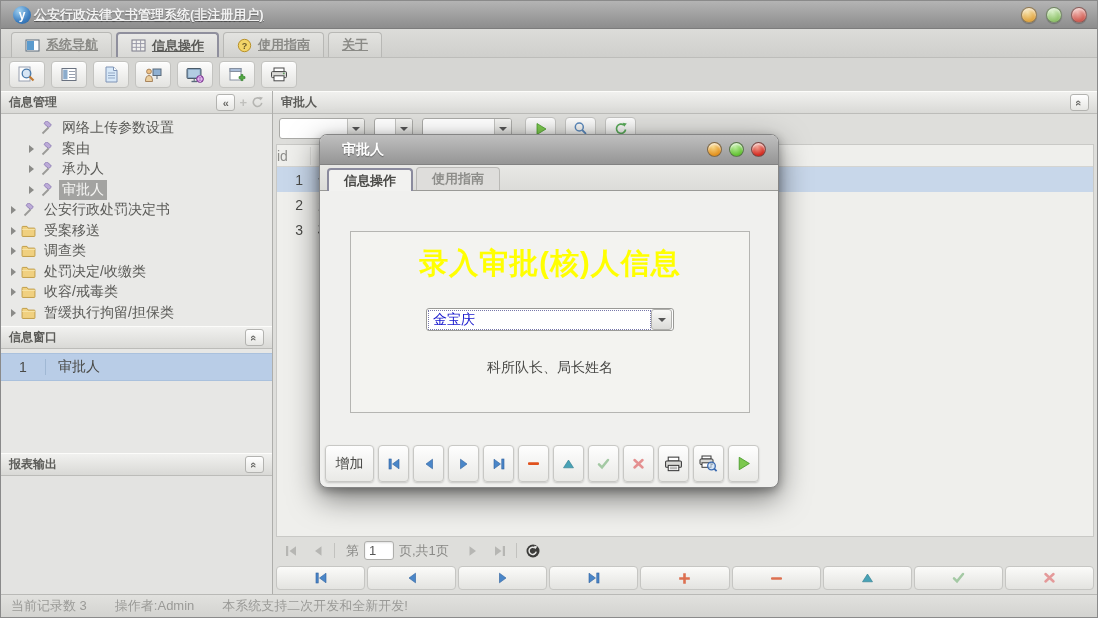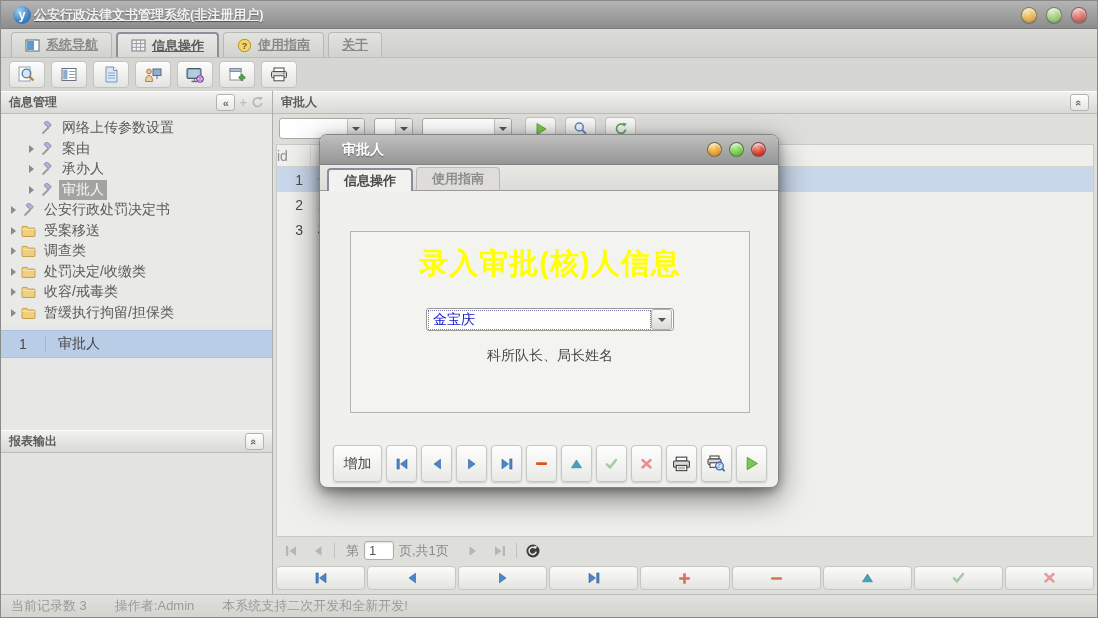--- a/index.html
+++ b/index.html
@@ -132,22 +132,22 @@
   background:#f3f3f0; border:1px solid #b5b5b2; }
 .dlg-heading { margin-top:12px; text-align:center; font-size:29px; font-weight:bold; color:#ffff00;
   letter-spacing:1px; }
 .dlg-dd-wrap { margin-top:24px; display:flex; justify-content:center; }
 .dlg-dropdown { width:248px; height:23px; background:#fff; border:1px solid #9a9a97; border-radius:3px;
   display:flex; align-items:center; cursor:pointer; }
 .dlg-dd-val { flex:1; margin:2px 1px 2px 2px; padding:0 4px; font-size:14px; color:#1414cc;
   outline:1px dotted #7777aa; white-space:nowrap; }
 .dlg-dd-btn { width:21px; height:21px; margin-right:1px; border:1px solid #b0b0ad; border-radius:3px;
   background:linear-gradient(#f8f8f6,#dcdcd9); display:flex; align-items:center; justify-content:center; flex:none; }
-.dlg-caption { margin-top:16px; text-align:center; font-size:14px; color:#4a4a47; }
-.dlg-btnrow { position:absolute; left:13px; right:5px; bottom:5px; height:37px; display:flex; gap:4px;text-align:right; }
+.dlg-caption { margin-top:28px; text-align:center; font-size:14px; color:#4a4a47; }
+.dlg-btnrow { position:absolute; left:5px; right:5px; bottom:5px; height:37px; display:flex; gap:4px;text-align:right; }
 .dlg-btn { height:37px; min-width:31px; border-radius:4px; border:1px solid #c8c8c5;
   background:linear-gradient(#fefefe,#e9e9e6); box-shadow:0 1px 2px rgba(0,0,0,.18);
   display:flex; align-items:center; justify-content:center; font-size:14px; color:#4a4a47; cursor:pointer; }
 .dlg-btn.add { width:49px; }
 </style>
 </head>
 <body>
 
 <div class="titlebar">
   <div class="app-icon">y</div>
@@ -332,20 +332,28 @@
     <div class="tree-item lvl0">
       <span class="tw-arrow"></span>
       <svg class="tree-icon" viewBox="0 0 14 13">
           <path d="M1 3.2 V11 Q1 11.6 1.6 11.6 H12.4 Q13 11.6 13 11 V4.4 Q13 3.8 12.4 3.8 H6.6 L5.6 2.2 H1.6 Q1 2.2 1 2.8 Z" fill="#f0d080" stroke="#c09c46" stroke-width=".9"></path>
           <path d="M1 5 H13" stroke="#f8e8b0" stroke-width=".8"></path>
         </svg>
       <span class="tree-label">暂缓执行拘留/担保类</span>
     </div>
   </div>
 
+  <div class="panel-header">
+    <span>信息窗口</span>
+    <span class="panel-tools">
+      <span class="mini-btn">
+          <span class="chev-up">«</span>
+        </span>
+    </span>
+  </div>
   <div class="iw-list">
     <div class="iw-row">
       <span class="iw-num">1</span>
       <span class="iw-label">审批人</span>
     </div>
   </div>
 
   <div class="panel-header">
     <span>报表输出</span>
     <span class="panel-tools">

